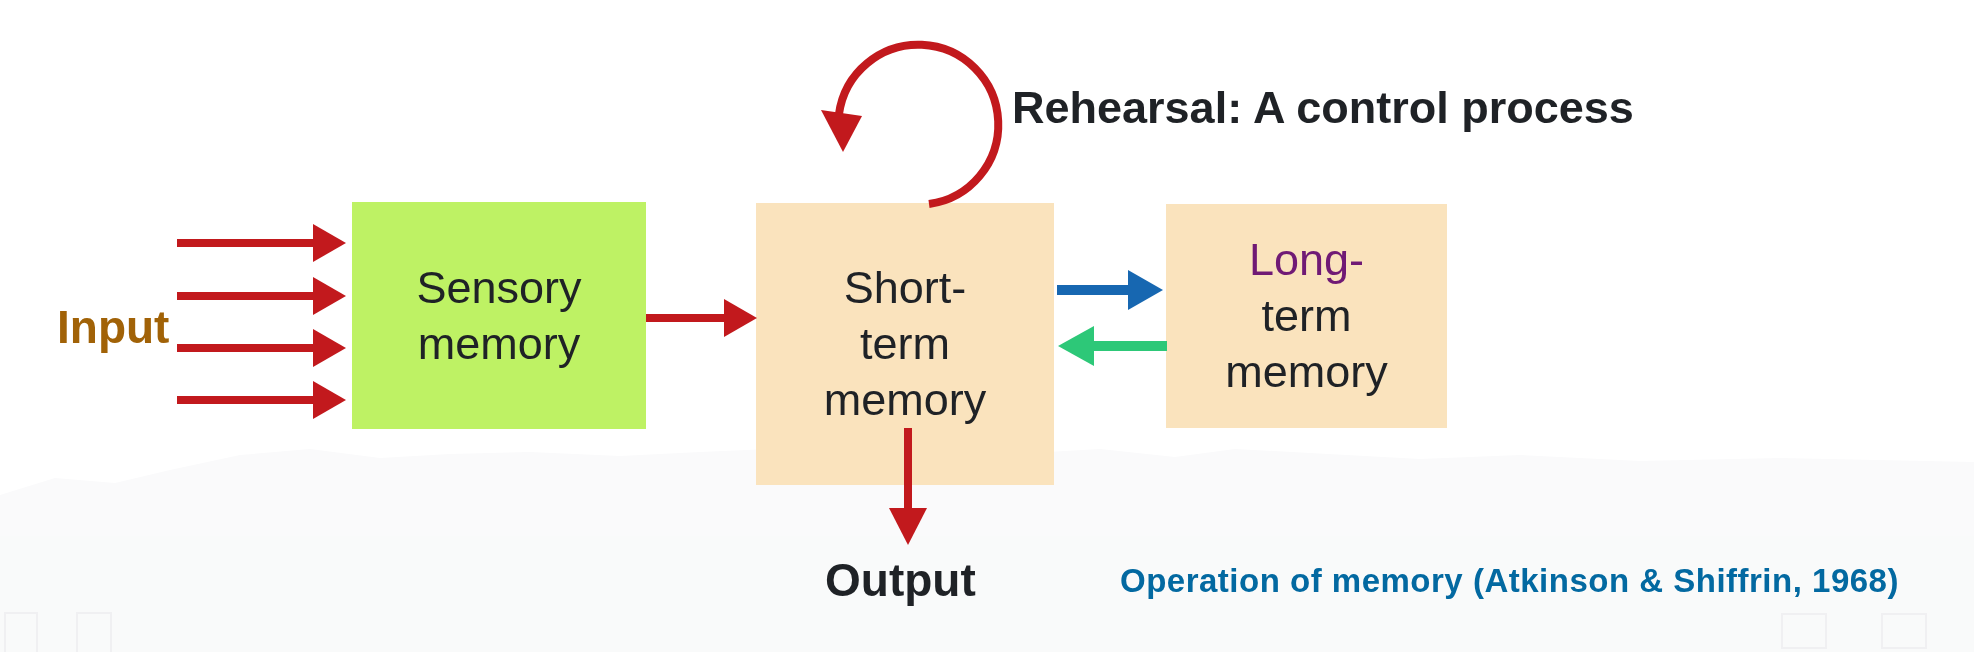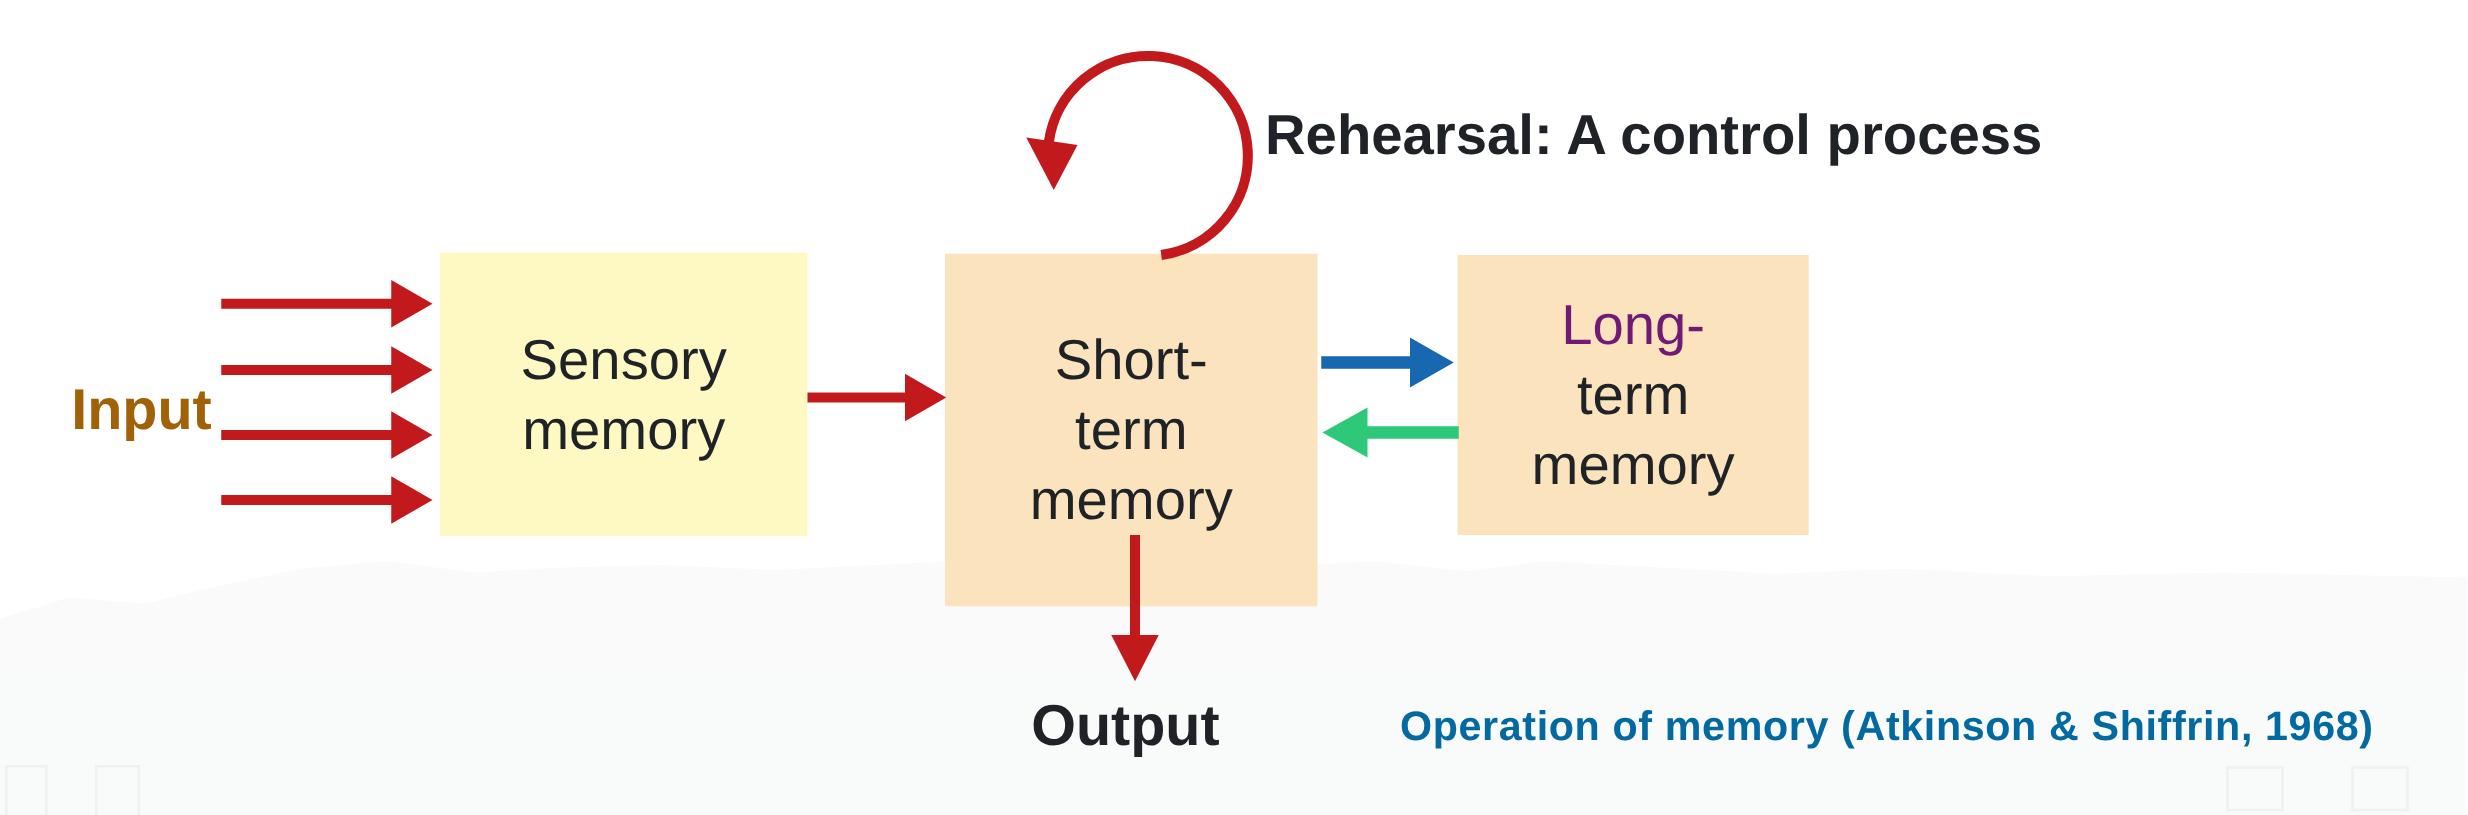--- a/index.html
+++ b/index.html
@@ -30,21 +30,21 @@
 
   <svg class="layer" viewBox="0 0 1974 652" aria-hidden="true">
     <path d="M 0 495 L 55 478 L 115 483 L 170 470 L 240 455 L 310 449 L 380 458 L 450 454 L 530 452 L 620 456 L 700 452 L 790 448 L 860 443 L 935 449 L 1030 453 L 1100 449 L 1175 457 L 1235 449 L 1310 453 L 1420 459 L 1520 455 L 1640 461 L 1780 458 L 1974 462 L 1974 652 L 0 652 Z" fill="#fafafb"></path>
     <rect x="0" y="536" width="1974" height="116" fill="#f8f9fa" opacity="0.55"></rect>
   </svg>
   <div class="wm" style="left:4px;top:612px;width:30px;height:40px;"></div>
   <div class="wm" style="left:76px;top:612px;width:32px;height:40px;"></div>
   <div class="wm" style="left:1781px;top:613px;width:42px;height:32px;"></div>
   <div class="wm" style="left:1881px;top:613px;width:42px;height:32px;"></div>
 
-  <div class="membox" style="left: 352px; top: 202px; width: 294px; height: 227px; background-color: #fef9c3;">
+  <div class="membox" style="left: 352px; top: 202px; width: 294px; height: 227px; background-color: #bef264;">
     <div class="box-line" style="color: rgb(31, 34, 38);">Sensory</div>
     <div class="box-line" style="color: rgb(31, 34, 38);">memory</div>
   </div>
 
   <div class="membox" style="left: 756px; top: 203px; width: 298px; height: 282px; background-color: rgb(250, 227, 189);">
     <div class="box-line" style="color: rgb(31, 34, 38);">Short-</div>
     <div class="box-line" style="color: rgb(31, 34, 38);">term</div>
     <div class="box-line" style="color: rgb(31, 34, 38);">memory</div>
   </div>
 

